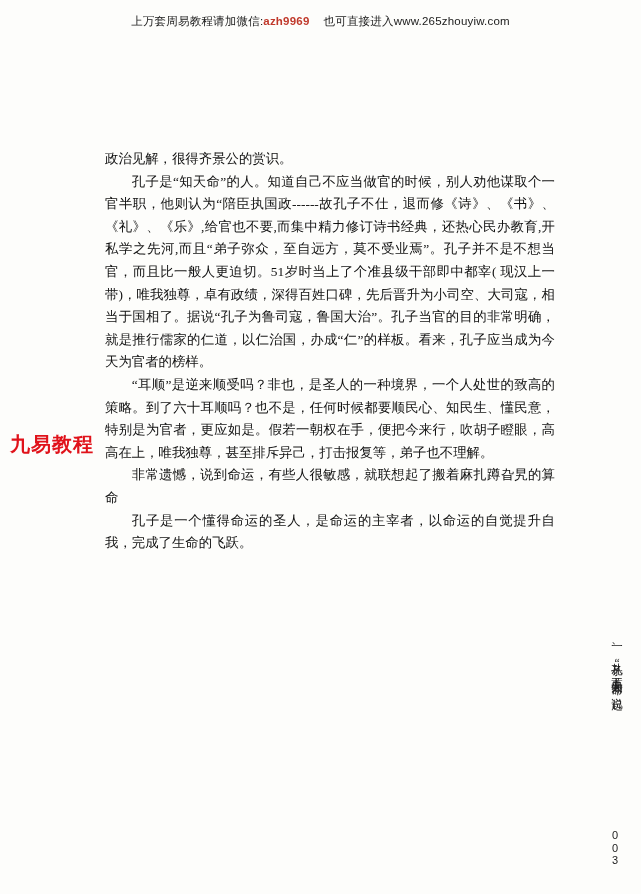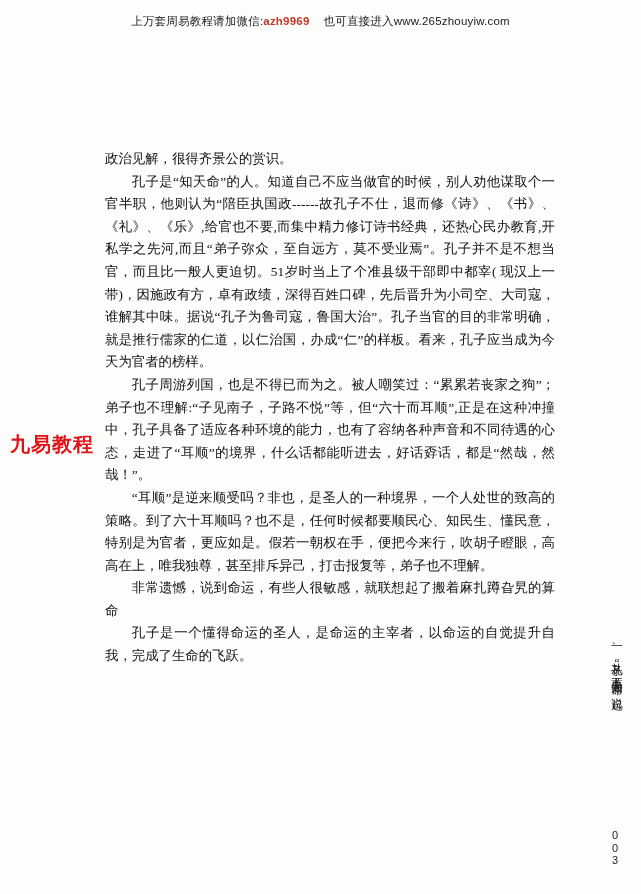--- a/index.html
+++ b/index.html
@@ -109,22 +109,21 @@
 <body>
 
 <div class="page">
 
   <div class="ad-banner">
     <span>上万套周易教程请加微信:</span><span class="ad-red">azh9969</span><span class="ad-gap"></span><span>也可直接进入www.265zhouyiw.com</span>
   </div>
 
   <div class="text-column">
     <p class="no-indent">政治见解，很得齐景公的赏识。</p>
-    <p>孔子是“知天命”的人。知道自己不应当做官的时候，别人劝他谋取个一官半职，他则认为“陪臣执国政------故孔子不仕，退而修《诗》、《书》、《礼》、《乐》,给官也不要,而集中精力修订诗书经典，还热心民办教育,开私学之先河,而且“弟子弥众，至自远方，莫不受业焉”。孔子并不是不想当官，而且比一般人更迫切。51岁时当上了个准县级干部即中都宰( 现汉上一带)，因施政有方，卓有政绩，深得百姓口碑，先后晋升为小司空、大司寇，谁解其中味。据说“孔子为鲁司寇，鲁国大治”。孔子当官的目的非常明确，就是推行儒家的仁道，以仁治国，办成“仁”的样板。看来，孔子应当成为今天为官者的榜样。</p>
-    <p>孔子周游列国，也是不得已而为之。被人嘲笑过：“累累若丧家之狗”；弟子也不理解:“子见南子，子路不悦”等，但“六十而耳顺”,正是在这种冲撞中，孔子具备了适应各种环境的能力，也有了容纳各种声音和不同待遇的心态，走进了“耳顺”的境界，什么话都能听进去，好话孬话，都是“然哉，然哉！”。</p>
+    <p>孔子是“知天命”的人。知道自己不应当做官的时候，别人劝他谋取个一官半职，他则认为“陪臣执国政------故孔子不仕，退而修《诗》、《书》、《礼》、《乐》,给官也不要,而集中精力修订诗书经典，还热心民办教育,开私学之先河,而且“弟子弥众，至自远方，莫不受业焉”。孔子并不是不想当官，而且比一般人更迫切。51岁时当上了个准县级干部即中都宰( 现汉上一带)，唯我独尊，卓有政绩，深得百姓口碑，先后晋升为小司空、大司寇，相当于国相了。据说“孔子为鲁司寇，鲁国大治”。孔子当官的目的非常明确，就是推行儒家的仁道，以仁治国，办成“仁”的样板。看来，孔子应当成为今天为官者的榜样。</p>
     <p>“耳顺”是逆来顺受吗？非也，是圣人的一种境界，一个人处世的致高的策略。到了六十耳顺吗？也不是，任何时候都要顺民心、知民生、懂民意，特别是为官者，更应如是。假若一朝权在手，便把今来行，吹胡子瞪眼，高高在上，唯我独尊，甚至排斥异己，打击报复等，弟子也不理解。</p>
     <p>非常遗憾，说到命运，有些人很敏感，就联想起了搬着麻扎蹲旮旯的算命</p>
     <p>孔子是一个懂得命运的圣人，是命运的主宰者，以命运的自觉提升自我，完成了生命的飞跃。</p>
   </div>
 
   <div class="watermark">九易教程</div>
 
   <div class="vertical-head">一、从孔子“五十而知天命”说起</div>
 
   <div class="page-number">003</div>

